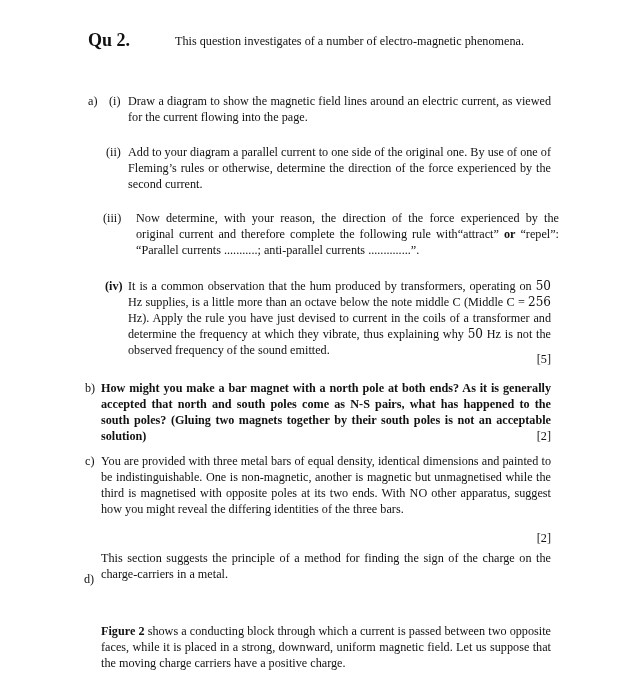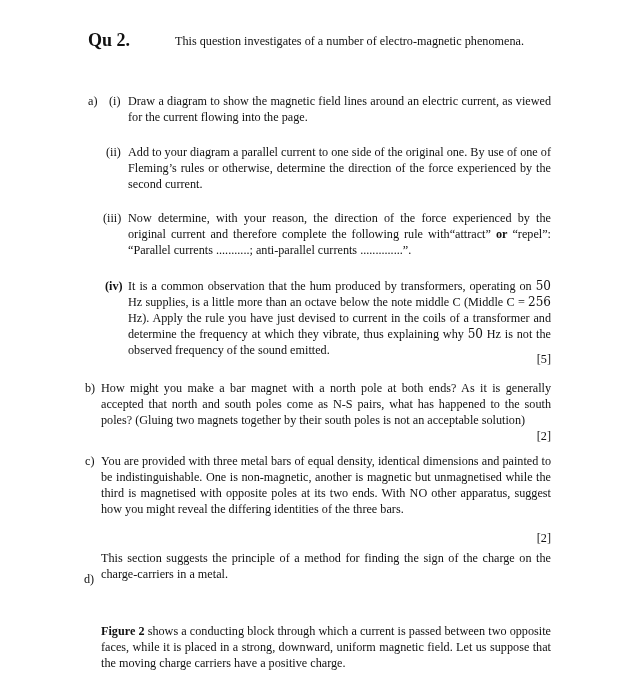--- a/index.html
+++ b/index.html
@@ -61,31 +61,31 @@
   <div class="item" style="left:128px; top:93px; width:423px;">Draw a diagram to show the magnetic field lines around an electric current, as viewed for the current flowing into the page.</div>
 </div>
 
 <div>
   <div class="sub-label" style="left:106px; top:144px;">(ii)</div>
   <div class="item" style="left:128px; top:144px; width:423px;">Add to your diagram a parallel current to one side of the original one. By use of one of Fleming’s rules or otherwise, determine the direction of the force experienced by the second current.</div>
 </div>
 
 <div>
   <div class="sub-label" style="left:103px; top:210px;">(iii)</div>
-  <div class="item" style="left:128px; top:210px; width:423px;"><span>Now determine, with your reason, the direction of the force experienced by the original current and therefore complete the following rule with“attract” </span><b>or</b><span> “repel”: “Parallel currents ...........; anti-parallel currents ..............”.</span></div>
+  <div class="item" style="left:136px; top:210px; width:423px;"><span>Now determine, with your reason, the direction of the force experienced by the original current and therefore complete the following rule with“attract” </span><b>or</b><span> “repel”: “Parallel currents ...........; anti-parallel currents ..............”.</span></div>
 </div>
 
 <div>
   <div class="sub-label" style="left:105px; top:278px;font-weight:bold;">(iv)</div>
   <div class="item" style="left:128px; top:278px; width:423px;"><span>It is a common observation that the hum produced by transformers, operating on </span><span class="num">50</span><span> Hz supplies, is a little more than an octave below the note middle C (Middle C = </span><span class="num">256</span><span> Hz). Apply the rule you have just devised to current in the coils of a transformer and determine the frequency at which they vibrate, thus explaining why </span><span class="num">50</span><span> Hz is not the observed frequency of the sound emitted.</span></div>
 </div>
 <div class="marks" style="top:351px;">[5]</div>
 
 <div class="part-label" style="left:85px; top:380px;">b)</div>
-<div class="item" style="left:101px; top:380px; width:450px;">How might you make a bar magnet with a north pole at both ends? As it is generally accepted that north and south poles come as N-S pairs, what has happened to the south poles? (Gluing two magnets together by their south poles is not an acceptable solution)</div>
+<div class="item" style="left:101px; top:380px; width:450px;font-weight:bold;">How might you make a bar magnet with a north pole at both ends? As it is generally accepted that north and south poles come as N-S pairs, what has happened to the south poles? (Gluing two magnets together by their south poles is not an acceptable solution)</div>
 <div class="marks" style="top:428px;">[2]</div>
 
 <div class="part-label" style="left:85px; top:453px;">c)</div>
 <div class="item" style="left:101px; top:453px; width:450px;">You are provided with three metal bars of equal density, identical dimensions and painted to be indistinguishable.  One is non-magnetic, another is magnetic but unmagnetised while the third is magnetised with opposite poles at its two ends. With NO other apparatus, suggest how you might reveal the differing identities of the three bars.</div>
 <div class="marks" style="top:530px;">[2]</div>
 
 <div class="part-label" style="left:84px; top:571px;">d)</div>
 <div class="item" style="left:101px; top:550px; width:450px;">This section suggests the principle of a method for finding the sign of the charge on the charge-carriers in a metal.</div>
 <div class="item" style="left:101px; top:623px; width:450px;"><b>Figure 2</b><span> shows a conducting block through which a current is passed between two opposite faces, while it is placed in a strong, downward, uniform magnetic field. Let us suppose that the moving charge carriers have a positive charge.</span></div>
 

